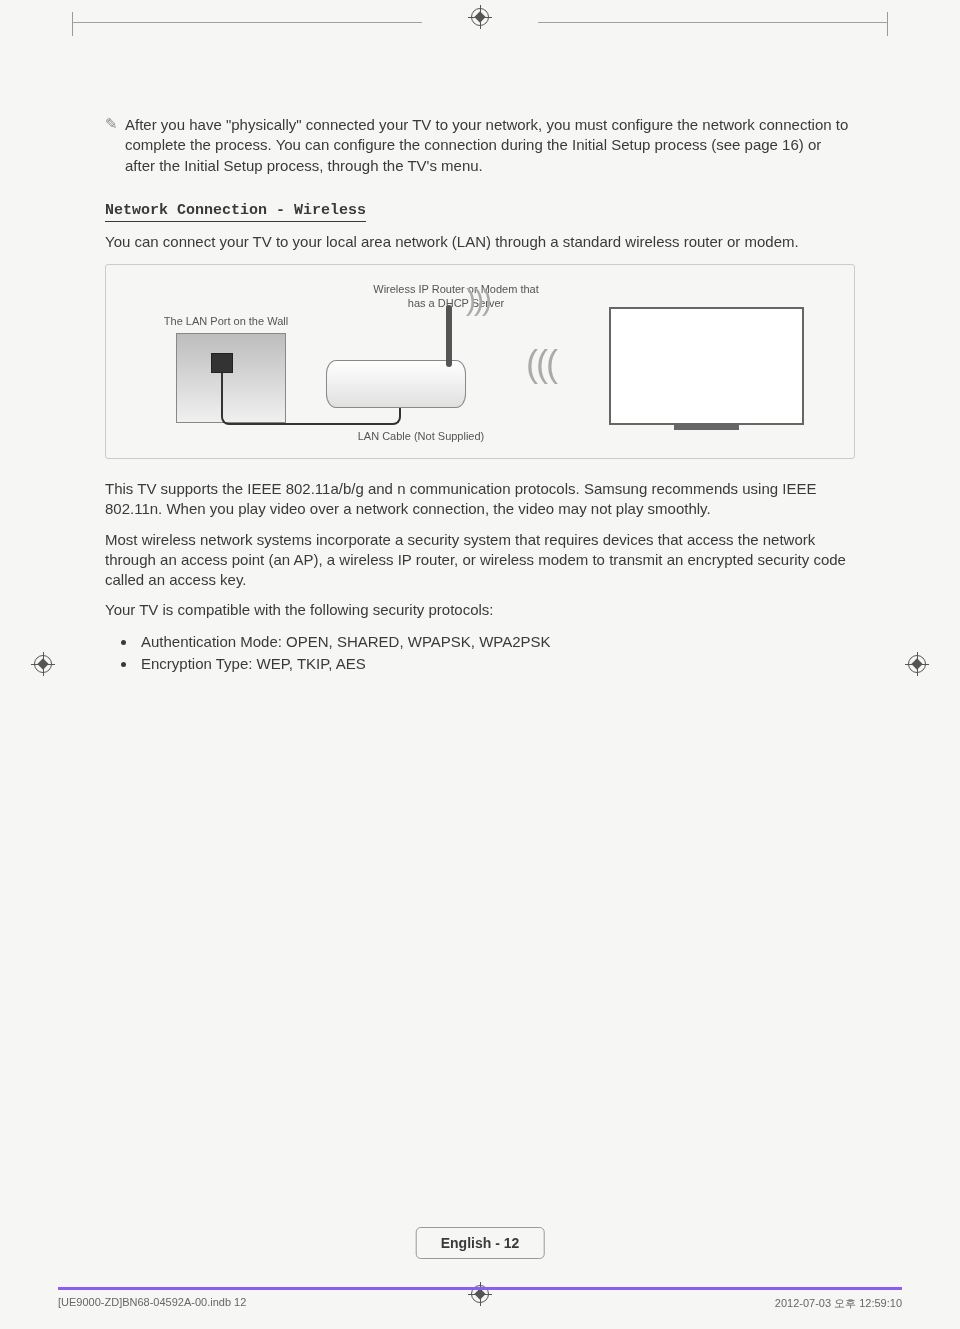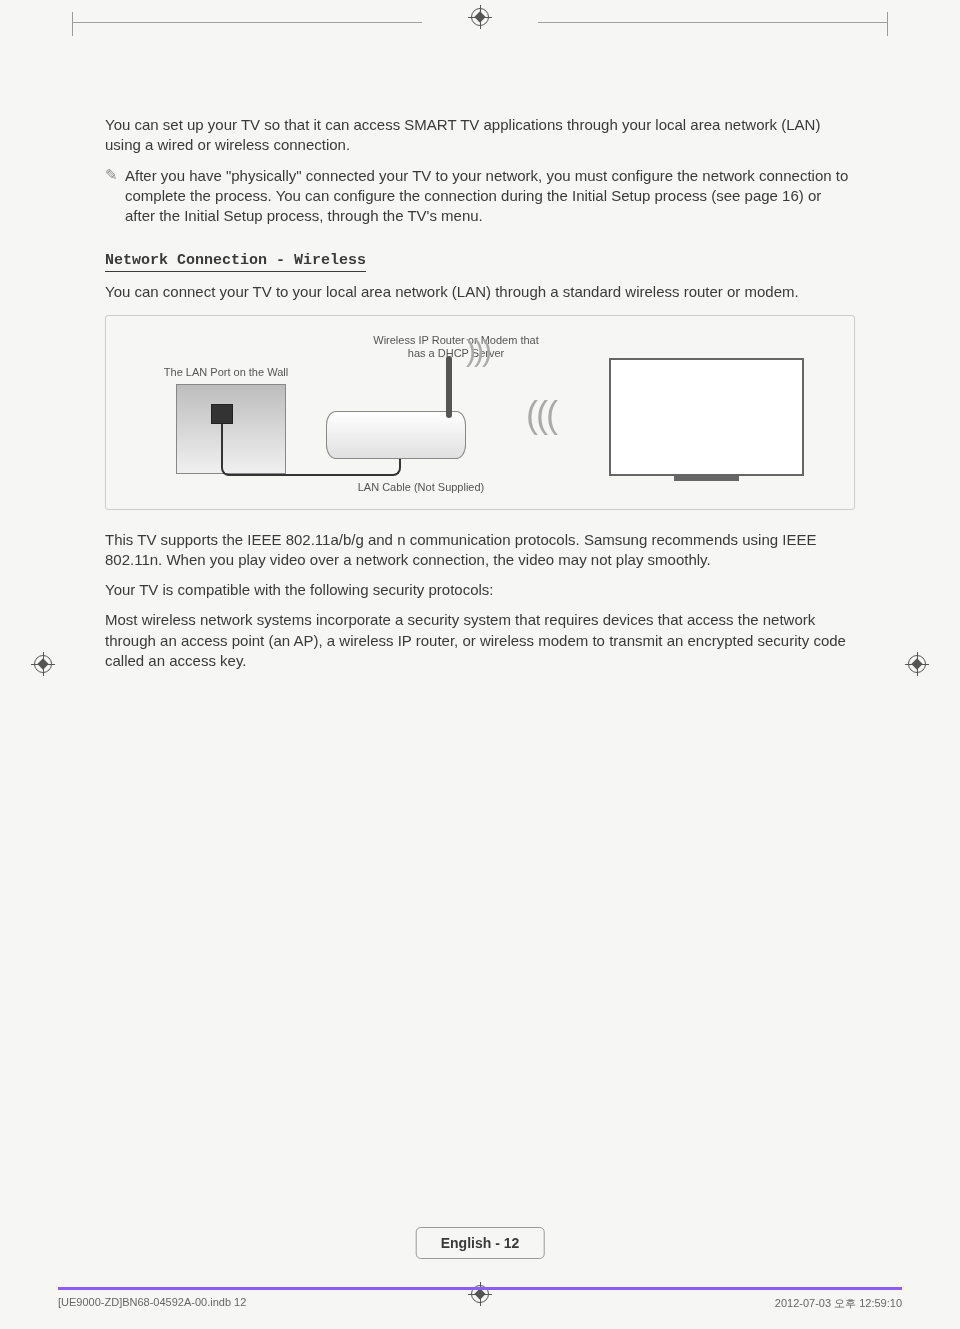--- a/index.html
+++ b/index.html
@@ -230,21 +230,20 @@
 <div class="reg-mark reg-right">
     <div class="inner"></div>
   </div>
 <div class="reg-mark reg-bottom">
     <div class="inner"></div>
   </div>
 
 <div class="page">
 
 
-  <p class="para">You can set up your TV so that it can access SMART TV applications through your local area network (LAN) using a wired or wireless connection.</p>
 
   <div class="note-row">
     <span class="note-icon">✎</span>
     <span class="note-text">After you have "physically" connected your TV to your network, you must configure the network connection to complete the process. You can configure the connection during the Initial Setup process (see page 16) or after the Initial Setup process, through the TV's menu.</span>
   </div>
 
   <div class="sub-heading">Network Connection - Wireless</div>
 
   <p class="para">You can connect your TV to your local area network (LAN) through a standard wireless router or modem.</p>
 
@@ -258,22 +257,26 @@
     <div class="router"></div>
     <div class="antenna"></div>
     <div class="wave-out wave-left">)))</div>
     <div class="wave-out wave-right">)))</div>
     <div class="tv"></div>
     <div class="tv-stand"></div>
     <div class="diag-label lbl-cable">LAN Cable (Not Supplied)</div>
   </div>
 
   <p class="para">This TV supports the IEEE 802.11a/b/g and n communication protocols. Samsung recommends using IEEE 802.11n. When you play video over a network connection, the video may not play smoothly.</p>
+  <p class="para">Most wireless network systems incorporate a security system that requires devices that access the network through an access point (an AP), a wireless IP router, or wireless modem to transmit an encrypted security code called an access key.</p>
   <p class="para">Your TV is compatible with the following security protocols:</p>
-  <p class="para">Most wireless network systems incorporate a security system that requires devices that access the network through an access point (an AP), a wireless IP router, or wireless modem to transmit an encrypted security code called an access key.</p>
+  <ul class="bullets">
+    <li>Authentication Mode: OPEN, SHARED, WPAPSK, WPA2PSK</li>
+    <li>Encryption Type: WEP, TKIP, AES</li>
+  </ul>
 
 </div>
 
 <div class="page-footer-tab">English - 12</div>
 
 <div class="print-footer">
   <span>[UE9000-ZD]BN68-04592A-00.indb   12</span>
   <span>2012-07-03   오후 12:59:10</span>
 </div>
 

